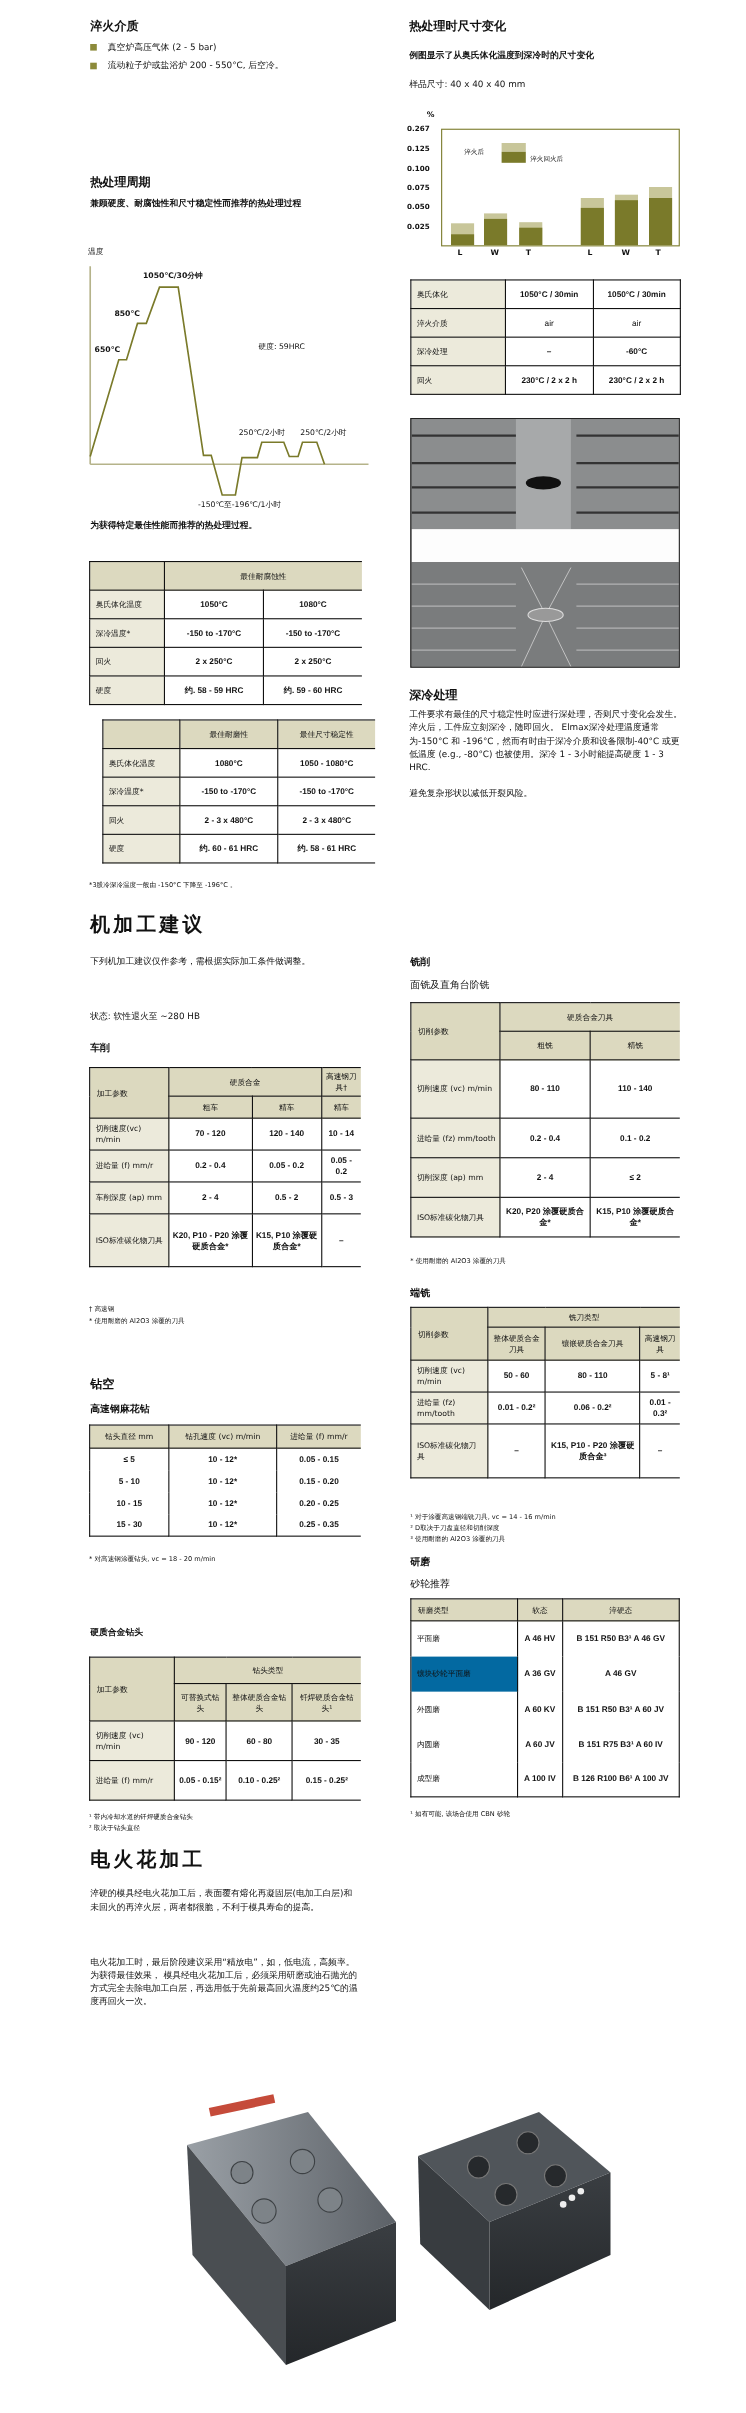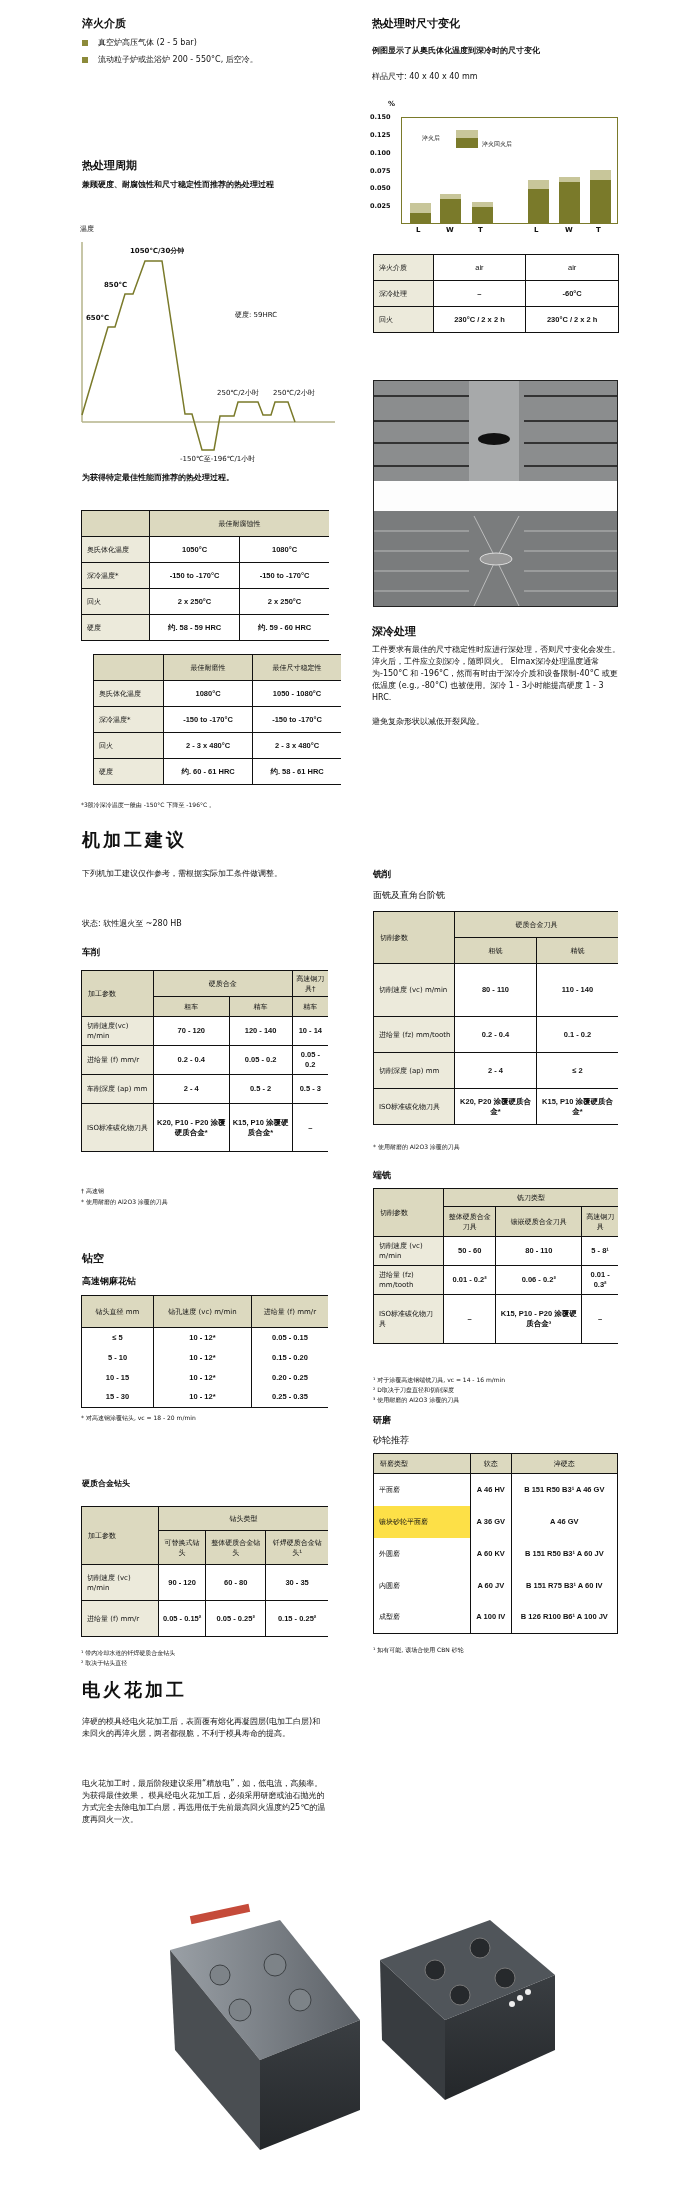--- a/index.html
+++ b/index.html
@@ -162,21 +162,21 @@
       </tr>
 </tbody>
   </table>
 <p class="abs note" style="left:81px; top:1186px;">† 高速钢</p>
 <p class="abs note" style="left:81px; top:1197px;">* 使用耐磨的 Al2O3 涂覆的刀具</p>
 
 <p class="abs" style="left:82px; top:1251px; font-size:11px; font-weight:bold;">钻空</p>
 <p class="abs sub" style="left:82px; top:1275px;">高速钢麻花钻</p>
 <table class="abs open" style="left:81px; top:1295px; width:247px;">
   <tbody>
-      <tr style="height:32px;">
+      <tr style="height:21px;">
         <th style="width:72px;">钻头直径 mm</th>
         <th>钻孔速度 (vc) m/min</th>
         <th>进给量 (f) mm/r</th>
       </tr>
   <tr style="height:20px;">
         <td class="val" style="border-bottom:none;">≤ 5</td>
         <td class="val" style="border-bottom:none;">10 - 12*</td>
         <td class="val" style="border-bottom:none;">0.05 - 0.15</td>
       </tr>
   <tr style="height:20px;">
@@ -212,21 +212,21 @@
       </tr>
   <tr style="height:36px;">
         <td class="lbl">切削速度 (vc) m/min</td>
         <td class="val">90 - 120</td>
         <td class="val">60 - 80</td>
         <td class="val">30 - 35</td>
       </tr>
   <tr style="height:36px;">
         <td class="lbl">进给量 (f) mm/r</td>
         <td class="val">0.05 - 0.15²</td>
-        <td class="val">0.05 - 0.25²</td>
+        <td class="val">0.10 - 0.25²</td>
         <td class="val">0.15 - 0.25²</td>
       </tr>
 </tbody>
   </table>
 <p class="abs note" style="left:81px; top:1648px;">¹ 带内冷却水道的钎焊硬质合金钻头</p>
 <p class="abs note" style="left:81px; top:1658px;">² 取决于钻头直径</p>
 
 <h2 class="abs" style="left:82px; top:1678px;">电火花加工</h2>
 <p class="abs p" style="left:82px; top:1716px; width:245px;">淬硬的模具经电火花加工后，表面覆有熔化再凝固层(电加工白层)和未回火的再淬火层，两者都很脆，不利于模具寿命的提高。</p>
 <p class="abs p" style="left:82px; top:1778px; width:245px;">电火花加工时，最后阶段建议采用“精放电”，如，低电流，高频率。为获得最佳效果， 模具经电火花加工后，必须采用研磨或油石抛光的方式完全去除电加工白层，再选用低于先前最高回火温度约25℃的温度再回火一次。</p>
@@ -271,21 +271,21 @@
 </div>
 
 <div class="abs" style="left:370px; top:100px; width:260px; height:140px;">
   <span class="abs" style="left:18px; top:0; font-size:7px; font-weight:bold;">%</span>
   <div id="yticks" class="abs" style="left:0; top:0; width:28px; height:140px;">
       <span class="abs" style="left: 0px; top: 102.167px; font-size: 6.5px; font-weight: bold;">0.025</span>
       <span class="abs" style="left: 0px; top: 84.3333px; font-size: 6.5px; font-weight: bold;">0.050</span>
       <span class="abs" style="left: 0px; top: 66.5px; font-size: 6.5px; font-weight: bold;">0.075</span>
       <span class="abs" style="left: 0px; top: 48.6667px; font-size: 6.5px; font-weight: bold;">0.100</span>
       <span class="abs" style="left: 0px; top: 30.8333px; font-size: 6.5px; font-weight: bold;">0.125</span>
-      <span class="abs" style="left: 0px; top: 13px; font-size: 6.5px; font-weight: bold;">0.150</span>
+      <span class="abs" style="left: 0px; top: 13px; font-size: 6.5px; font-weight: bold;">0.267</span>
     </div>
   <div class="abs" style="left:31px; top:17px; width:217px; height:107px; border:1.5px solid #7a7a2a; border-bottom-width:1.5px; background:#fff;">
     <div id="bars" class="abs" style="left:0; top:0; width:100%; height:100%;">
         <div class="abs" style="left: 8px; bottom: 0px; width: 21px; height: 19.9733px; background: rgb(200, 198, 154);"></div>
         <div class="abs" style="left: 8px; bottom: 0px; width: 21px; height: 9.98667px; background: rgb(122, 122, 42);"></div>
         <div class="abs" style="left: 38px; bottom: 0px; width: 21px; height: 29.2467px; background: rgb(200, 198, 154);"></div>
         <div class="abs" style="left: 38px; bottom: 0px; width: 21px; height: 23.54px; background: rgb(122, 122, 42);"></div>
         <div class="abs" style="left: 70px; bottom: 0px; width: 21px; height: 20.6867px; background: rgb(200, 198, 154);"></div>
         <div class="abs" style="left: 70px; bottom: 0px; width: 21px; height: 15.6933px; background: rgb(122, 122, 42);"></div>
         <div class="abs" style="left: 126px; bottom: 0px; width: 21px; height: 43.5133px; background: rgb(200, 198, 154);"></div>
@@ -307,20 +307,25 @@
       <span class="abs" style="left: 45px; top: 0px; font-size: 7px; font-weight: bold;">W</span>
       <span class="abs" style="left: 77px; top: 0px; font-size: 7px; font-weight: bold;">T</span>
       <span class="abs" style="left: 133px; top: 0px; font-size: 7px; font-weight: bold;">L</span>
       <span class="abs" style="left: 164px; top: 0px; font-size: 7px; font-weight: bold;">W</span>
       <span class="abs" style="left: 195px; top: 0px; font-size: 7px; font-weight: bold;">T</span>
     </div>
 </div>
 
 <table class="abs" style="left:373px; top:254px; width:246px;">
   <tbody>
+      <tr style="height:26px;">
+        <td class="lbl" style="width:86px;">奥氏体化</td>
+        <td class="val">1050°C / 30min</td>
+        <td class="val">1050°C / 30min</td>
+      </tr>
   <tr style="height:26px;">
         <td class="lbl">淬火介质</td>
         <td class="val" style="font-weight:normal;">air</td>
         <td class="val" style="font-weight:normal;">air</td>
       </tr>
   <tr style="height:26px;">
         <td class="lbl">深冷处理</td>
         <td class="val">–</td>
         <td class="val">-60°C</td>
       </tr>
@@ -454,21 +459,21 @@
         <th style="width:97px; text-align:left; padding-left:6px;">研磨类型</th>
         <th>软态</th>
         <th>淬硬态</th>
       </tr>
   <tr style="height:32px;margin-top:48px;">
         <td class="lbl" style="background:#fff;border-bottom:none;">平面磨</td>
         <td class="val" style="border-bottom:none;">A 46 HV</td>
         <td class="val" style="border-bottom:none;">B 151 R50 B3¹ A 46 GV</td>
       </tr>
   <tr style="height:32px;">
-        <td class="lbl" style="background:#fde047;border-top:none;border-bottom:none;">镶块砂轮平面磨</td>
+        <td class="lbl" style="background:#0369a1;border-top:none;border-bottom:none;">镶块砂轮平面磨</td>
         <td class="val" style="border-top:none;border-bottom:none;">A 36 GV</td>
         <td class="val" style="border-top:none;border-bottom:none;">A 46 GV</td>
       </tr>
   <tr style="height:32px;">
         <td class="lbl" style="background:#fff;border-top:none;border-bottom:none;">外圆磨</td>
         <td class="val" style="border-top:none;border-bottom:none;">A 60 KV</td>
         <td class="val" style="border-top:none;border-bottom:none;">B 151 R50 B3¹ A 60 JV</td>
       </tr>
   <tr style="height:32px;">
         <td class="lbl" style="background:#fff;border-top:none;border-bottom:none;">内圆磨</td>

